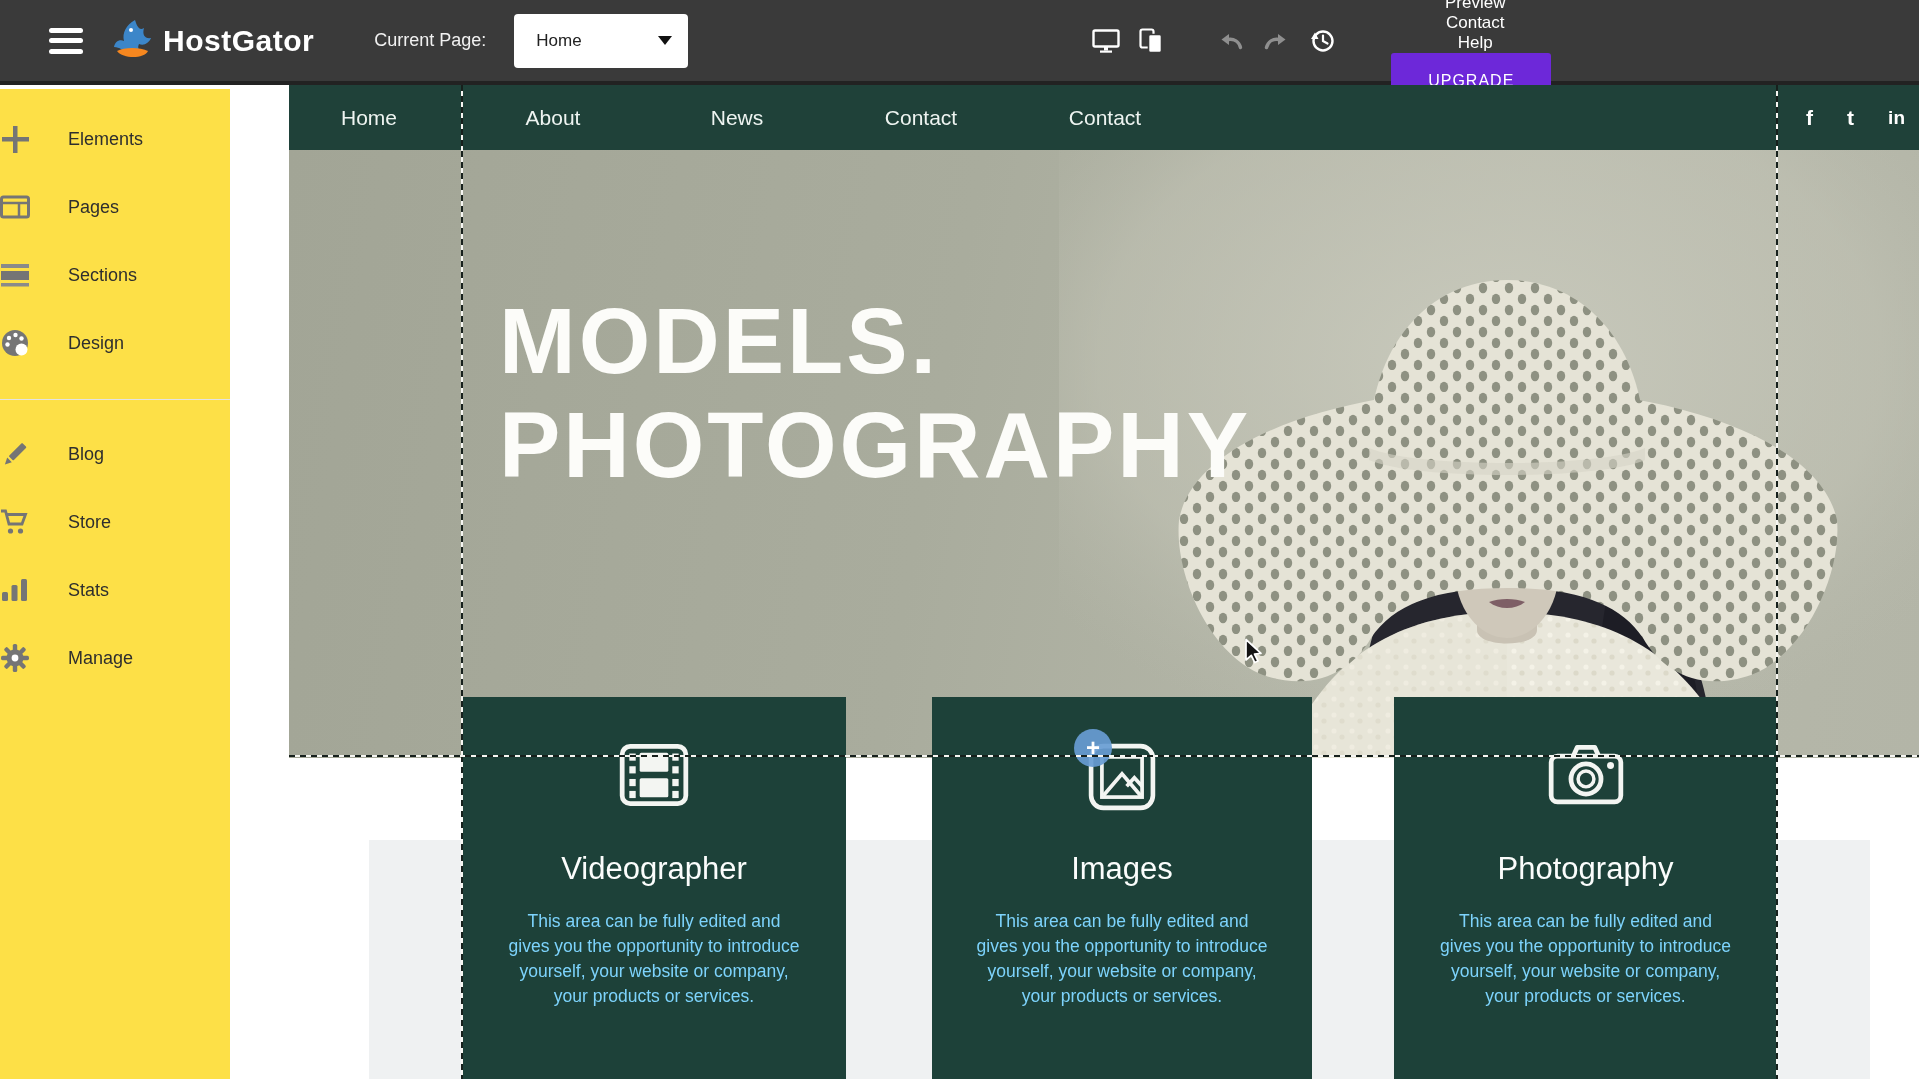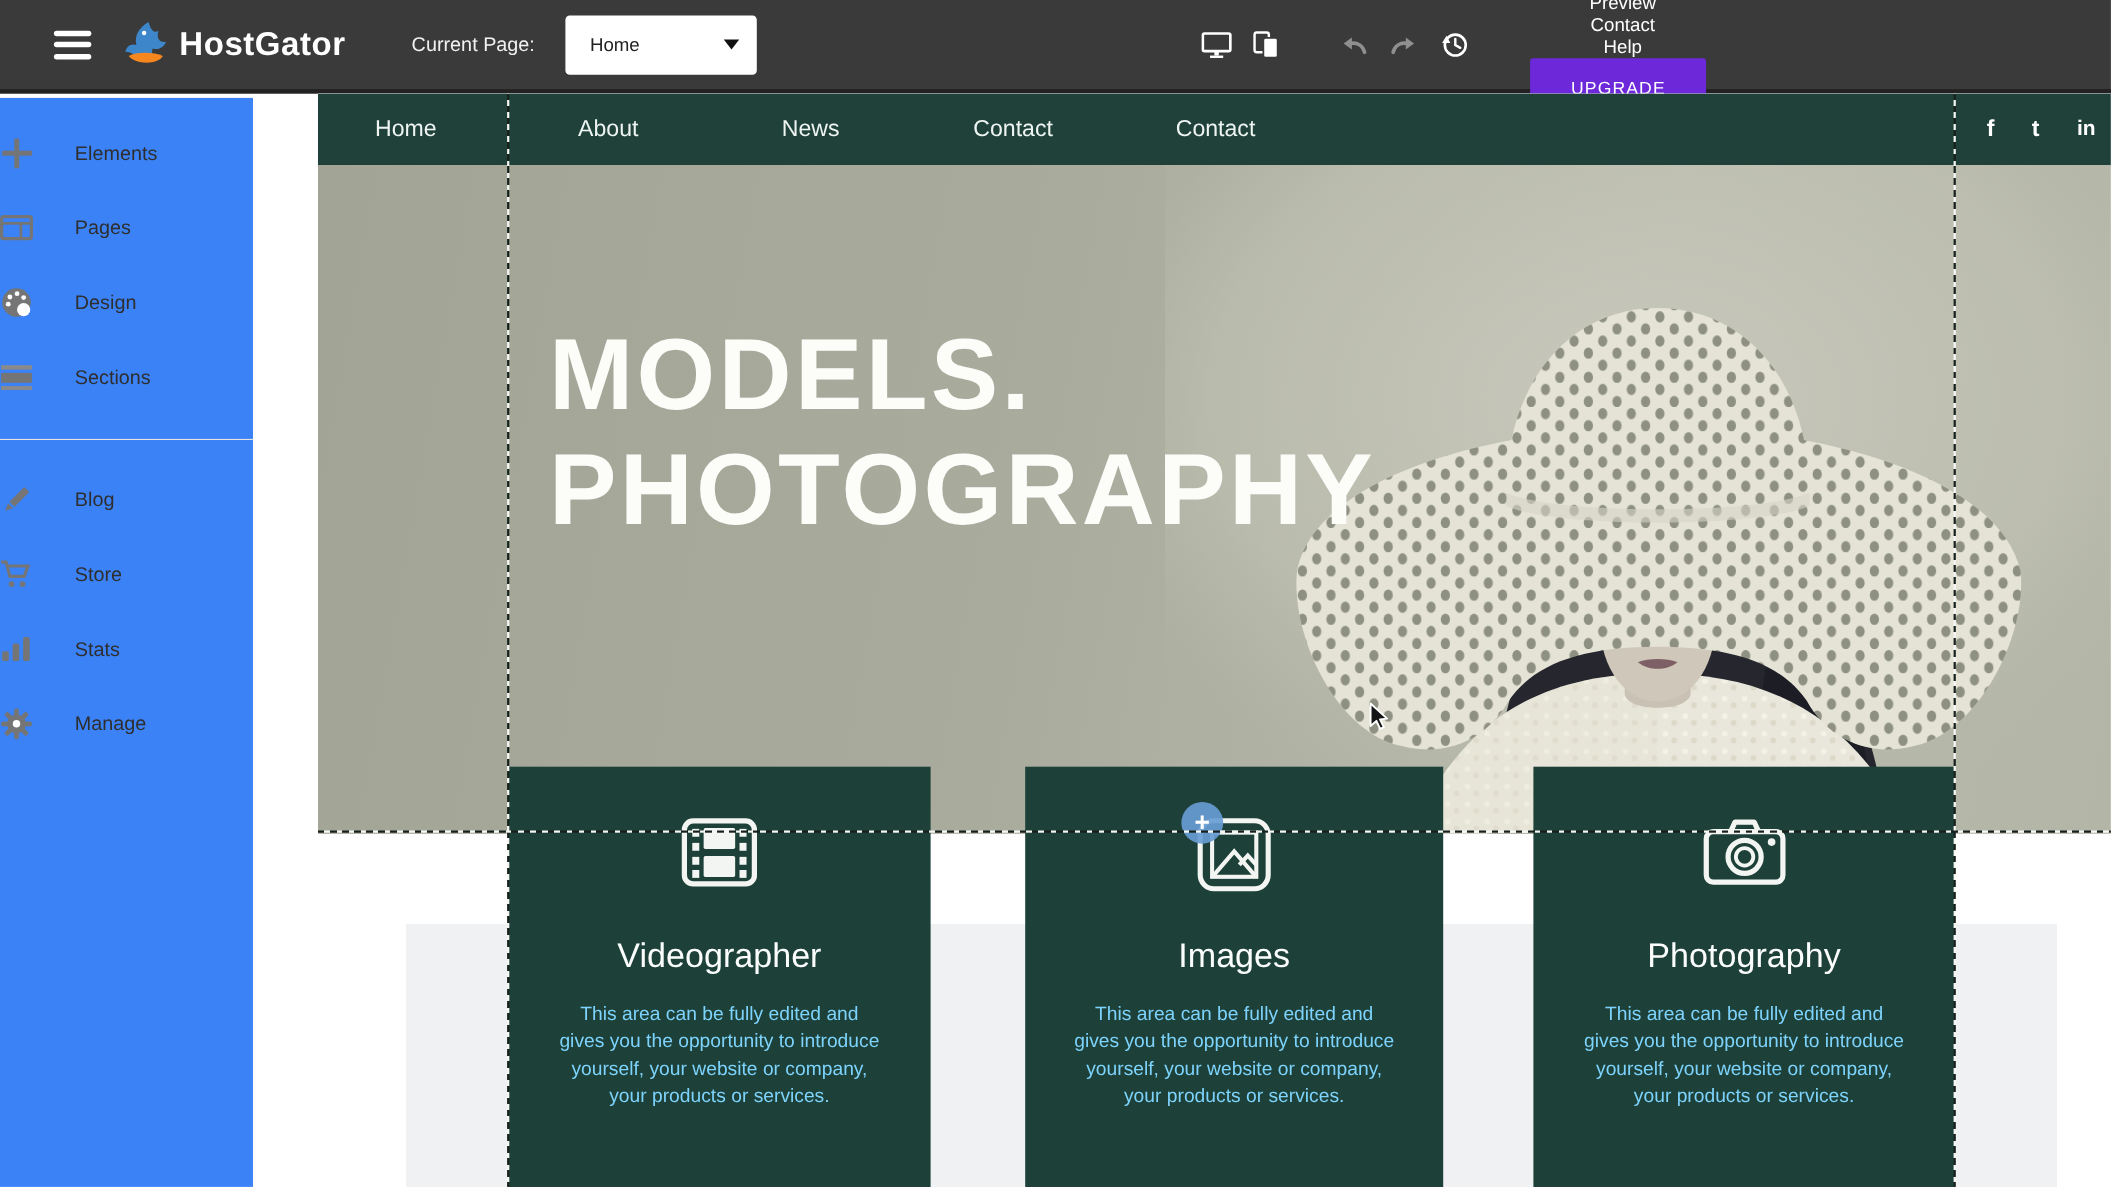--- a/index.html
+++ b/index.html
@@ -26,21 +26,21 @@
   .tb-icons { display:flex; align-items:center; margin-left:395px; }
   .tb-ic { width:46px; display:flex; justify-content:center; align-items:center; cursor:pointer; }
   .tb-gap { width:32px; }
   .tb-actions { display:flex; align-items:center;flex-direction:column; }
   .tb-btn { color:#ffffff; font-size:17px; margin-left:54px; cursor:pointer; white-space:nowrap; }
   .upgrade-btn { margin-left:46px; width:160px; height:56px; background:#6d28d9; color:#ffffff;
                  font-size:16px; letter-spacing:1px; border:none; border-radius:3px;
                  cursor:pointer; font-family:inherit; }
 
   
-  .sidebar { position:absolute; top:89px; left:0; width:230px; height:990px; background:#3b82f6;
+  .sidebar { position:absolute; top:89px; left:0; width:230px; height:990px; background:#fde047;
              padding-top:16px; }
   .sb-item { height:68px; display:flex; align-items:center; cursor:pointer; position:relative; }
   .sb-item .sb-ic { position:absolute; left:0px; width:30px; height:30px; overflow:visible; }
   .sb-item .sb-label { margin-left:68px; font-size:18px; color:#2e2e2e; }
   .sb-divider { height:1px; background:#e3e3e3; margin:22px 0 20px 0; border:none; }
 
   
   .canvas { position:absolute; left:289px; top:85px; width:1630px; height:994px;
             background:#ffffff; overflow:hidden; }
 
@@ -179,37 +179,37 @@
       <svg class="sb-ic" viewBox="0 0 30 30">
         <rect x="1.5" y="5" width="27" height="20" rx="2" fill="none" stroke="#757575" stroke-width="3"></rect>
         <line x1="1.5" y1="11" x2="28.5" y2="11" stroke="#757575" stroke-width="2.5"></line>
         <line x1="19" y1="11" x2="19" y2="25" stroke="#757575" stroke-width="2.5"></line>
       </svg>
       <span class="sb-label">Pages</span>
     </div>
 
     <div class="sb-item">
       <svg class="sb-ic" viewBox="0 0 30 30">
+        <rect x="1" y="4" width="28" height="4" fill="#8a8a8a"></rect>
+        <rect x="1" y="11" width="28" height="9" fill="#757575"></rect>
+        <rect x="1" y="23" width="28" height="3.5" fill="#8a8a8a"></rect>
+      </svg>
+      <span class="sb-label">Sections</span>
+    </div>
+
+    <div class="sb-item">
+      <svg class="sb-ic" viewBox="0 0 30 30">
         <circle cx="15" cy="15" r="13" fill="#757575"></circle>
         <circle cx="21.5" cy="21.5" r="6" fill="#ffffff"></circle>
         <circle cx="9" cy="10" r="2.2" fill="#ffffff"></circle>
         <circle cx="15.5" cy="7" r="2.2" fill="#ffffff"></circle>
         <circle cx="21.5" cy="10.5" r="2.2" fill="#ffffff"></circle>
         <circle cx="7.5" cy="16.5" r="2.2" fill="#ffffff"></circle>
       </svg>
       <span class="sb-label">Design</span>
-    </div>
-
-    <div class="sb-item">
-      <svg class="sb-ic" viewBox="0 0 30 30">
-        <rect x="1" y="4" width="28" height="4" fill="#8a8a8a"></rect>
-        <rect x="1" y="11" width="28" height="9" fill="#757575"></rect>
-        <rect x="1" y="23" width="28" height="3.5" fill="#8a8a8a"></rect>
-      </svg>
-      <span class="sb-label">Sections</span>
     </div>
 
     <hr class="sb-divider">
 
     <div class="sb-item">
       <svg class="sb-ic" viewBox="0 0 30 30">
         <g transform="rotate(45 15 15)" fill="#757575">
           <rect x="12" y="2" width="6.5" height="19" rx="1"></rect>
           <path d="M12 23 L18.5 23 L15.2 29.5 Z"></path>
         </g>

